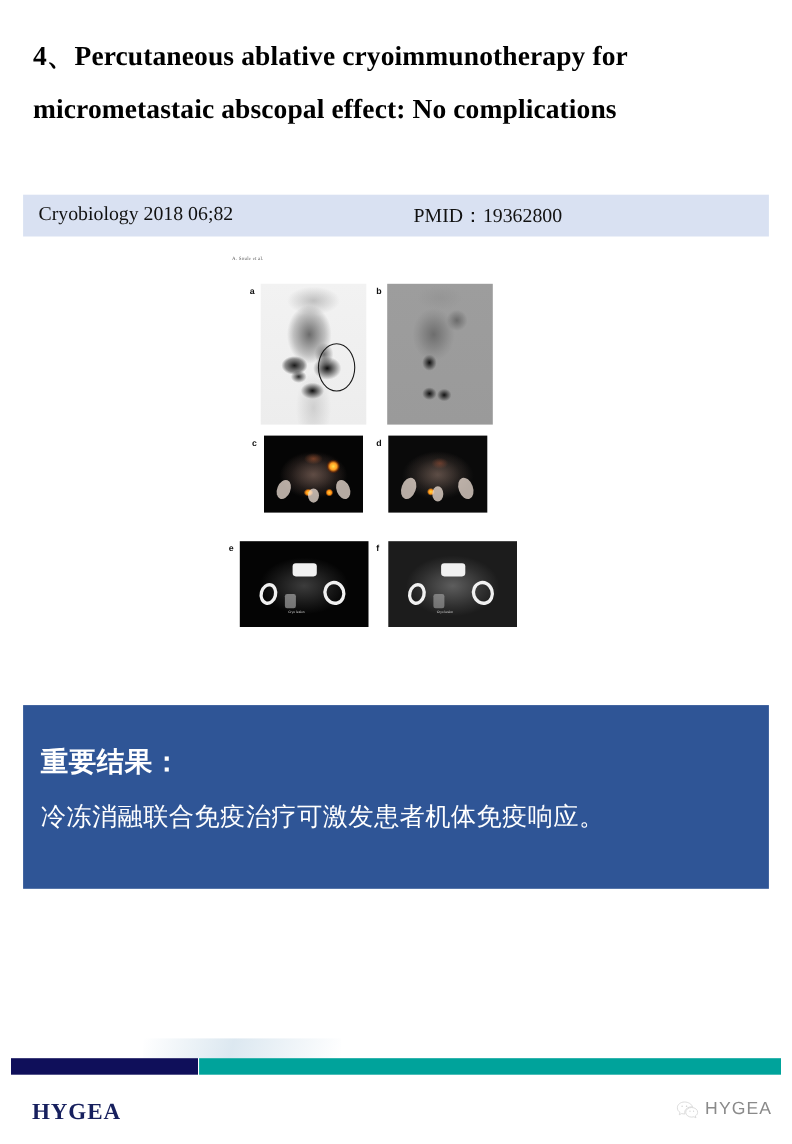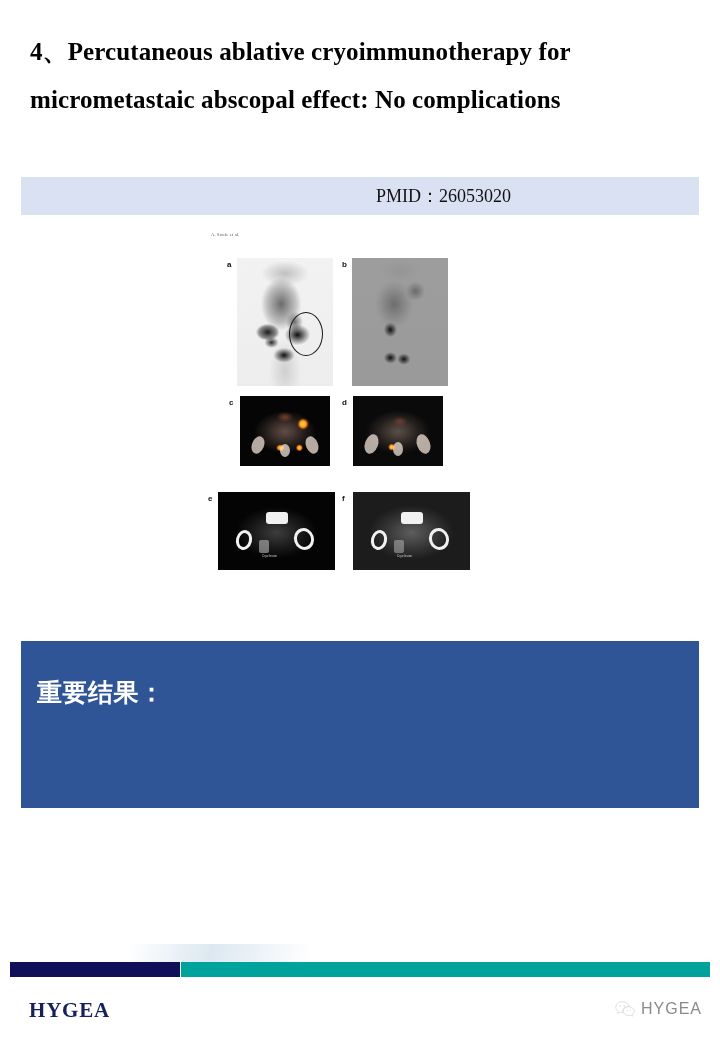--- a/index.html
+++ b/index.html
@@ -256,21 +256,22 @@
     color: #8a8a8a;
     letter-spacing: 1px;
   }
 </style>
 </head>
 <body>
 
 <div class="slide-title">4、Percutaneous ablative cryoimmunotherapy for micrometastaic abscopal effect: No complications</div>
 
 <div class="citation-bar">
-  <span class="citation-pmid">PMID：26053020</span>
+  <span class="citation-journal">Cryobiology 2018 06;82</span>
+  <span class="citation-pmid">PMID：19362800</span>
 </div>
 
 <div class="figure-block">
 
   <div class="figure-header">A. Soule et al.</div>
 
   <div class="panel-label" style="left:22px; top:28px;">a</div>
   <div class="panel pet-a">
     <div class="pet-a-circle"></div>
   </div>
@@ -306,20 +307,21 @@
     <div class="ct-bone" style="left:18px; top:38px; width:16px; height:20px; border:3px solid #f1f1f1; background:transparent; box-sizing:border-box; transform:rotate(14deg);"></div>
     <div class="ct-bone" style="left:76px; top:36px; width:20px; height:22px; border:3px solid #f1f1f1; background:transparent; box-sizing:border-box; transform:rotate(-18deg);"></div>
     <div class="ct-bone" style="left:48px; top:20px; width:22px; height:12px; border-radius:3px;"></div>
     <div class="ct-bone" style="left:41px; top:48px; width:10px; height:13px; background:rgba(190,190,190,0.5); border-radius:2px;"></div>
     <div class="ct-caption" style="left:44px; top:62px;">Cryo lesion</div>
   </div>
 </div>
 
 <div class="conclusion-box">
   <div class="conclusion-heading">重要结果：</div>
+  <div class="conclusion-text">冷冻消融联合免疫治疗可激发患者机体免疫响应。</div>
 </div>
 
 <div class="footer-glow"></div>
 <div class="footer-bar-navy"></div>
 <div class="footer-bar-teal"></div>
 
 <div class="footer-logo">HYGEA</div>
 
 <div class="footer-wechat">
   <span class="wechat-icon">

